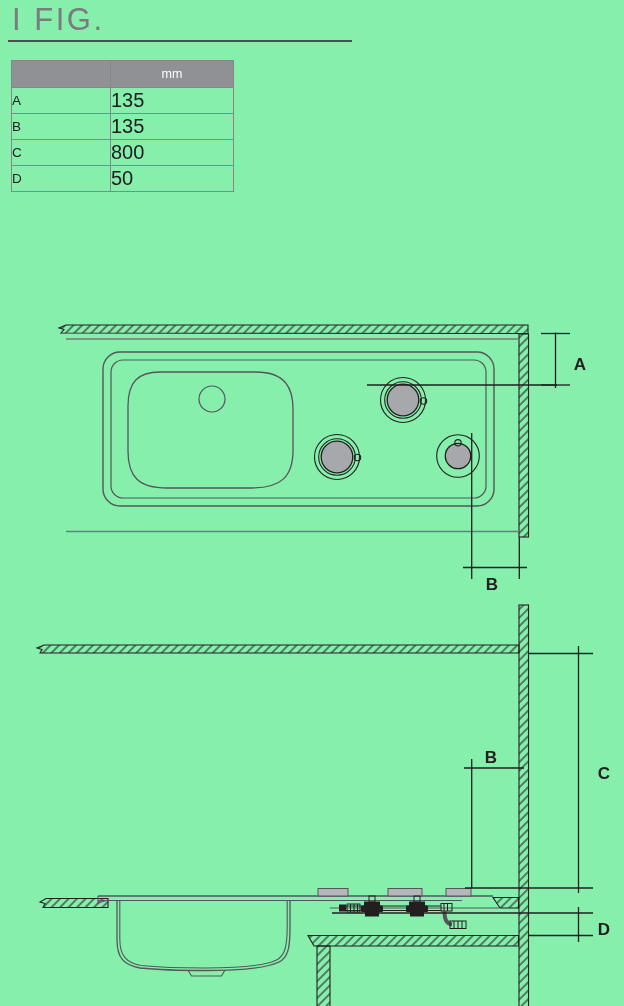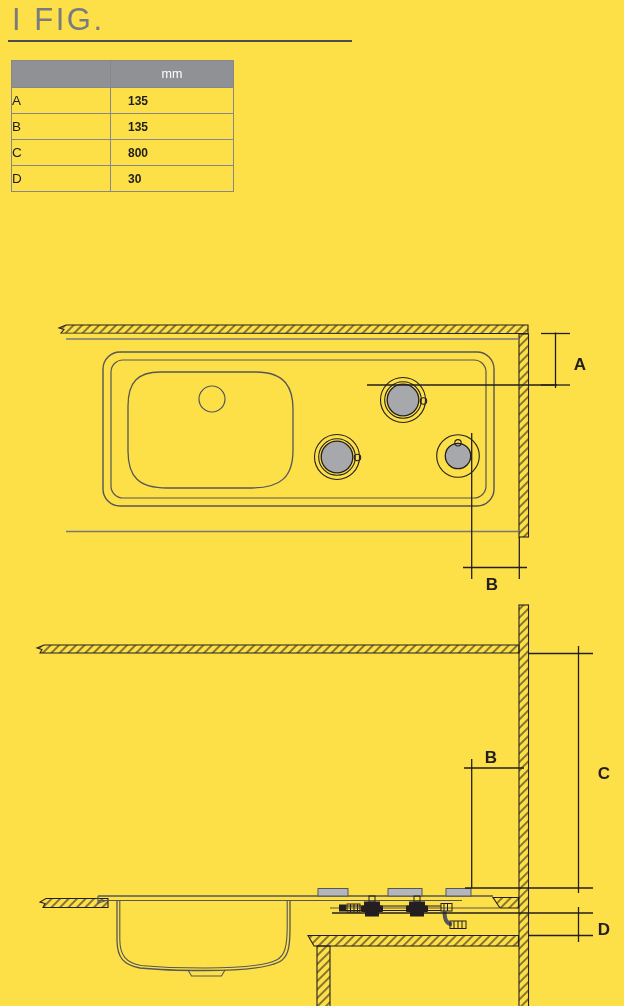--- a/index.html
+++ b/index.html
@@ -1,29 +1,29 @@
 <!DOCTYPE html>
 <html style="--title-color: #797b7e; --underline-color: #4d4d4f; --table-header-bg: #8f9194; --table-header-text: #ffffff; --table-border: #85878a; --table-text: #1d1d1f; --line-dark: #231f20; --line-medium: #55565a; --line-light: #77787b; --fill-gray: #a6a8ab; --burner-gray: #b4b6b9;"><head>
 <meta charset="utf-8">
 <style>
   html,body{margin:0;padding:0;background:#fff;}
-  .page{position:relative;width:624px;height:1006px;background:#fde047;overflow:hidden;
+  .page{position:relative;width:624px;height:1006px;background:#86efac;overflow:hidden;
         font-family:"Liberation Sans",sans-serif;}
   .fig-title{position:absolute;left:12px;top:2px;font-size:31px;letter-spacing:2.5px;
         color:var(--title-color);font-weight:400;}
   .title-rule{position:absolute;left:8px;top:40px;width:344px;height:2px;
         background:var(--underline-color);}
   table.dims{position:absolute;left:11px;top:60px;border-collapse:collapse;
         table-layout:fixed;width:222px;}
   .dims th,.dims td{border:1.6px solid var(--table-border);padding:0;}
   .dims thead th{background:var(--table-header-bg);color:var(--table-header-text);
         font-weight:400;font-size:12.5px;height:26px;}
   .dims col.c1{width:99px}.dims col.c2{width:123px}
   .dims td{font-size:13.5px;color:var(--table-text);height:25px;font-weight:500;}
-  .dims td.val{font-weight:700;font-size:12px;padding-left:17px;}
+  .dims td.val{font-weight:400;font-size:20px;}
   svg.draw{position:absolute;left:0;top:0;}
   svg.draw text{font-family:"Liberation Sans",sans-serif;font-weight:700;font-size:17px;
         fill:var(--line-dark);text-anchor:middle;}
   .ln-dark{stroke:var(--line-dark);fill:none;}
   .ln-med{stroke:var(--line-medium);fill:none;}
   .ln-light{stroke:var(--line-light);fill:none;}
   .hatched{fill:url(#hatch);stroke:var(--line-dark);stroke-width:1.1;}
 </style>
 </head>
 <body>
@@ -52,21 +52,21 @@
       <tr>
         <td class="lbl">B</td>
         <td class="val">135</td>
       </tr>
       <tr>
         <td class="lbl">C</td>
         <td class="val">800</td>
       </tr>
       <tr>
         <td class="lbl">D</td>
-        <td class="val">30</td>
+        <td class="val">50</td>
       </tr>
     </tbody>
   </table>
 
   <svg class="draw" width="624" height="1006" viewBox="0 0 624 1006">
     <defs>
       <pattern id="hatch" width="6" height="6" patternUnits="userSpaceOnUse" patternTransform="rotate(45)">
         <line x1="0" y1="0" x2="0" y2="6" style="stroke:var(--line-dark)" stroke-width="1.1"></line>
         <line x1="6" y1="0" x2="6" y2="6" style="stroke:var(--line-dark)" stroke-width="1.1"></line>
       </pattern>

